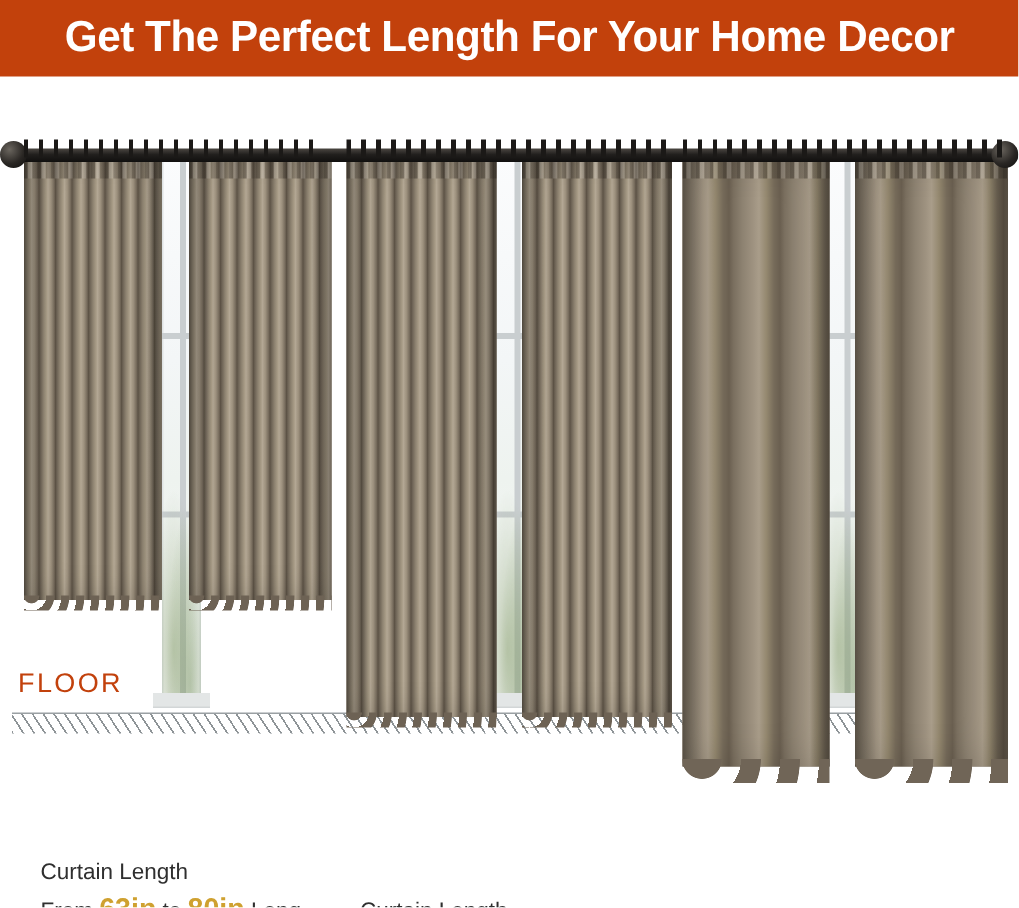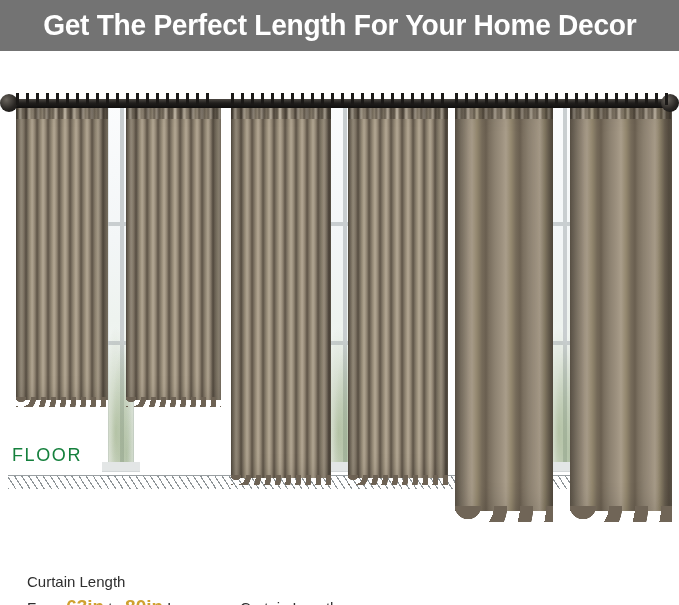--- a/index.html
+++ b/index.html
@@ -14,21 +14,21 @@
     overflow: hidden;
     font-family: "Liberation Sans", sans-serif;
   }
 
   
   .banner {
     position: absolute;
     left: 0; top: 0;
     width: 679px;
     height: 51px;
-    background: #737373;
+    background: #c2410c;
     display: flex;
     align-items: center;
     justify-content: center;
     text-align: center;
   }
   .banner-title {
     color: #ffffff;
     font-family: "Liberation Sans Narrow", "Liberation Sans", sans-serif;
     font-size: 29px;
     font-weight: bold;
@@ -224,21 +224,21 @@
       rgba(0,0,0,0.22) 100%);
   }
 
   
   .floor-label {
     position: absolute;
     left: 12px;
     top: 382px;
     font-size: 18px;
     letter-spacing: 1.6px;
-    color: #15803d;
+    color: #c2410c;
     z-index: 20;
   }
   .floor-band {
     position: absolute;
     left: 8px;
     top: 412px;
     width: 664px;
     height: 13px;
     z-index: 10;
     border-top: 1.4px solid #9aa0a3;

